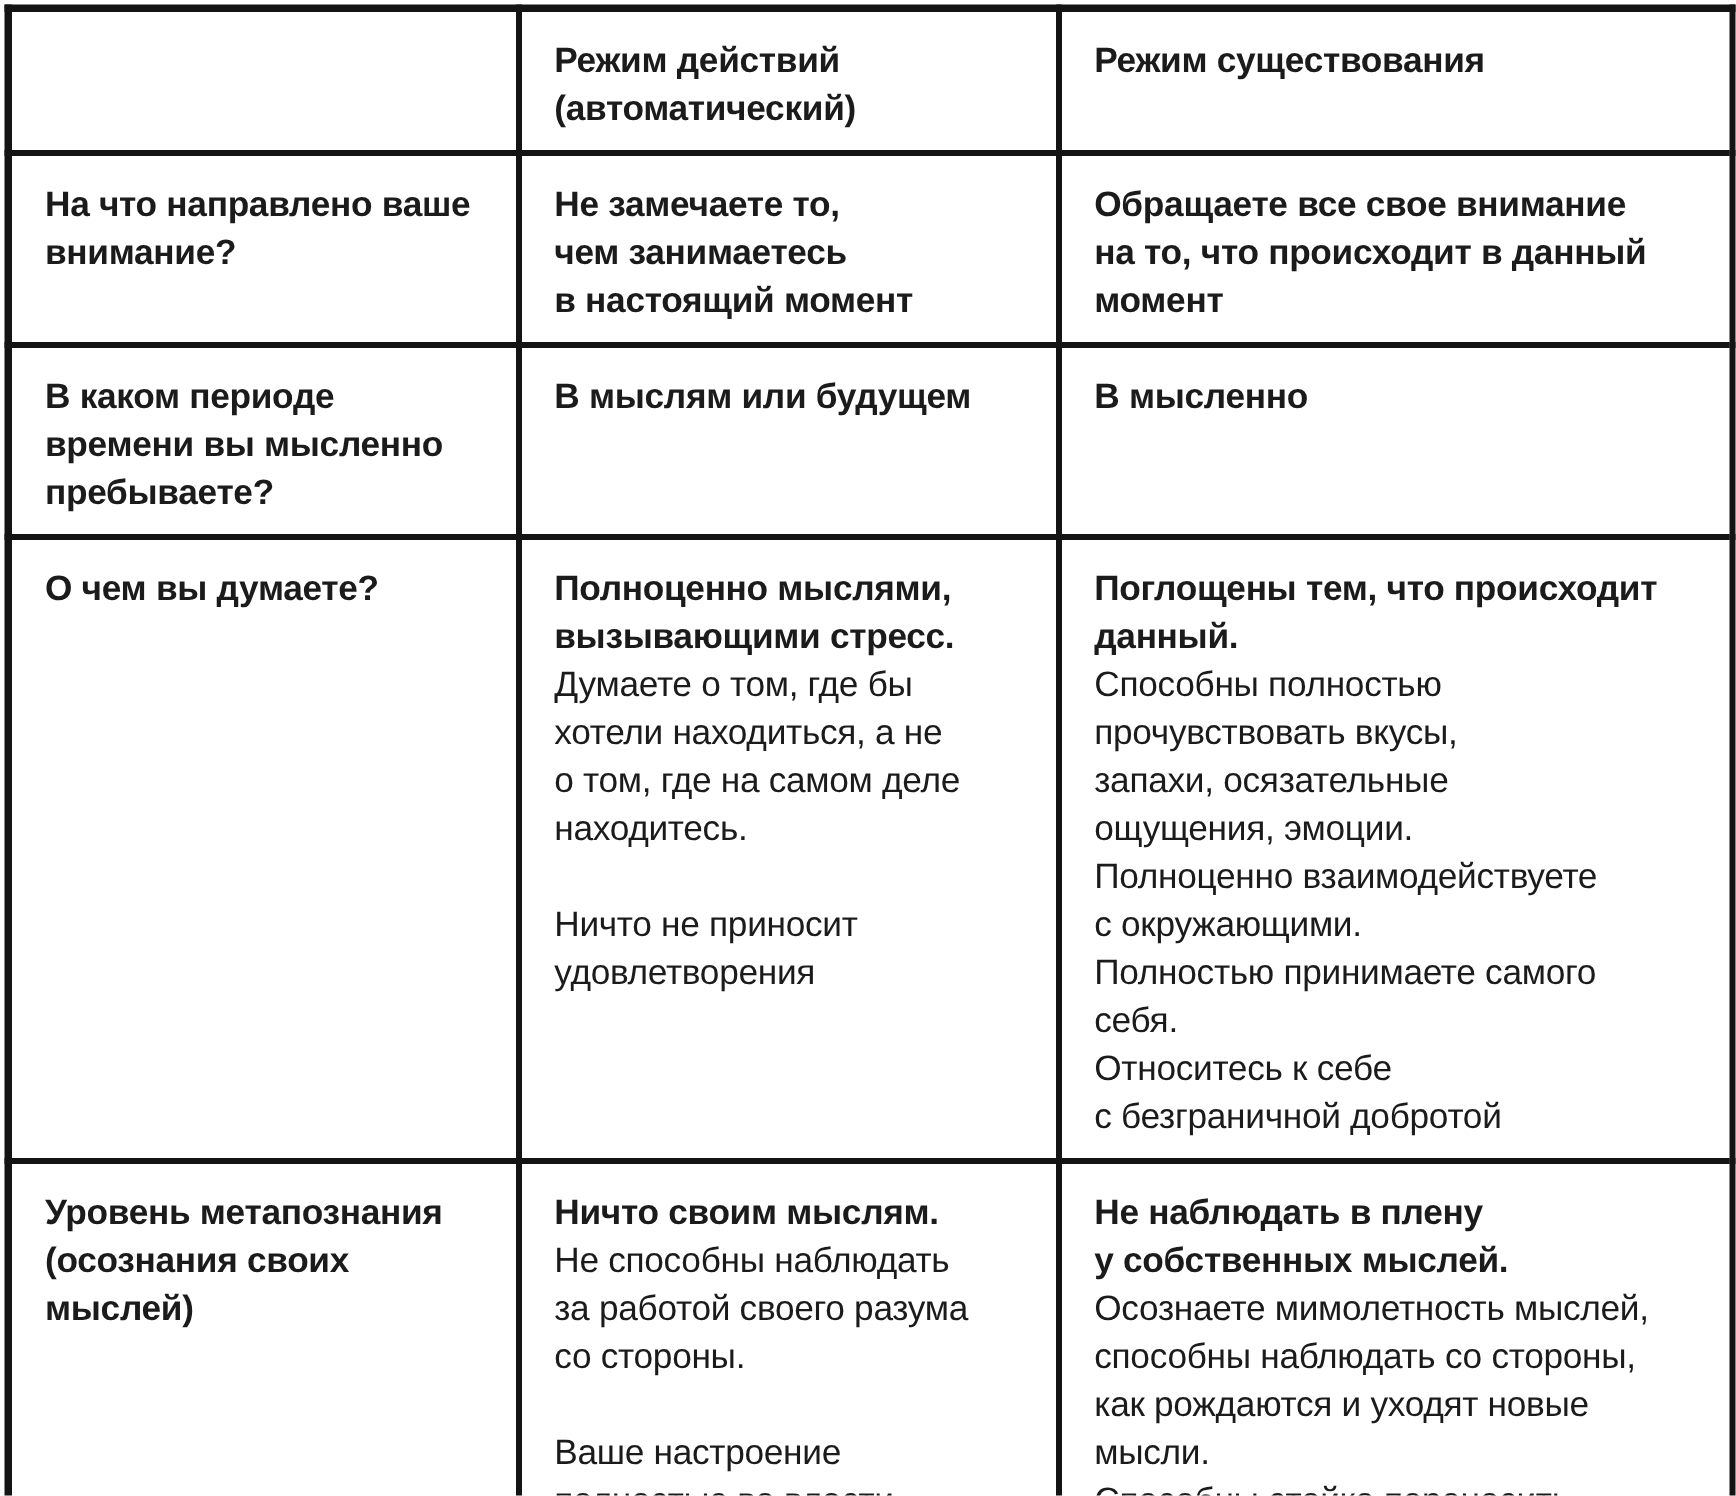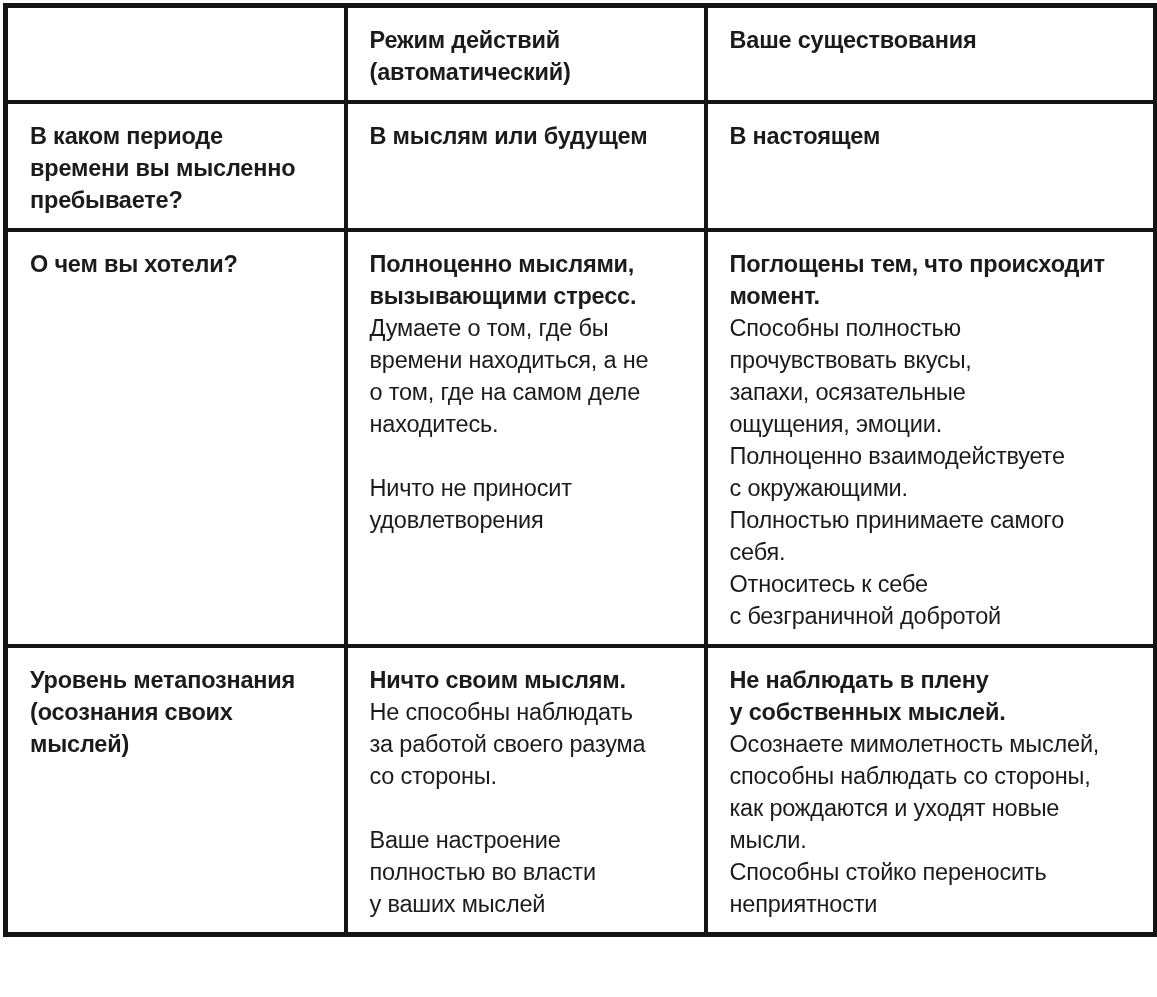--- a/index.html
+++ b/index.html
@@ -56,59 +56,77 @@
       <col style="width:450px">
     </colgroup>
     <tbody>
       <tr class="hdr">
         <th></th>
         <th>
             <div class="cell-text lead">Режим действий
 (автоматический)</div>
           </th>
         <th>
-            <div class="cell-text lead">Ваше существования</div>
+            <div class="cell-text lead">Режим существования</div>
           </th>
       </tr>
 
+      <tr class="r-attn">
+        <td>
+            <div class="cell-text lead">На что направлено ваше
+внимание?</div>
+          </td>
+        <td>
+            <div class="cell-text lead">Не замечаете то,
+чем занимаетесь
+в настоящий момент</div>
+            <div class="cell-text body"></div>
+          </td>
+        <td>
+            <div class="cell-text lead">Обращаете все свое внимание
+на то, что происходит в данный
+момент</div>
+            <div class="cell-text body"></div>
+          </td>
+      </tr>
 
       <tr class="r-time">
         <td>
             <div class="cell-text lead">В каком периоде
 времени вы мысленно
 пребываете?</div>
           </td>
         <td>
             <div class="cell-text lead">В мыслям или будущем</div>
             <div class="cell-text body"></div>
           </td>
         <td>
-            <div class="cell-text lead">В настоящем</div>
+            <div class="cell-text lead">В мысленно</div>
             <div class="cell-text body"></div>
           </td>
       </tr>
 
       <tr class="r-think">
         <td>
-            <div class="cell-text lead">О чем вы хотели?</div>
+            <div class="cell-text lead">О чем вы думаете?</div>
           </td>
         <td>
             <div class="cell-text lead">Полноценно мыслями,
 вызывающими стресс.</div>
             <div class="cell-text body">Думаете о том, где бы
-времени находиться, а не
+хотели находиться, а не
 о том, где на самом деле
 находитесь.
 
 Ничто не приносит
 удовлетворения</div>
           </td>
         <td>
             <div class="cell-text lead">Поглощены тем, что происходит
-момент.</div>
+данный.</div>
             <div class="cell-text body">Способны полностью
 прочувствовать вкусы,
 запахи, осязательные
 ощущения, эмоции.
 Полноценно взаимодействуете
 с окружающими.
 Полностью принимаете самого
 себя.
 Относитесь к себе
 с безграничной добротой</div>

